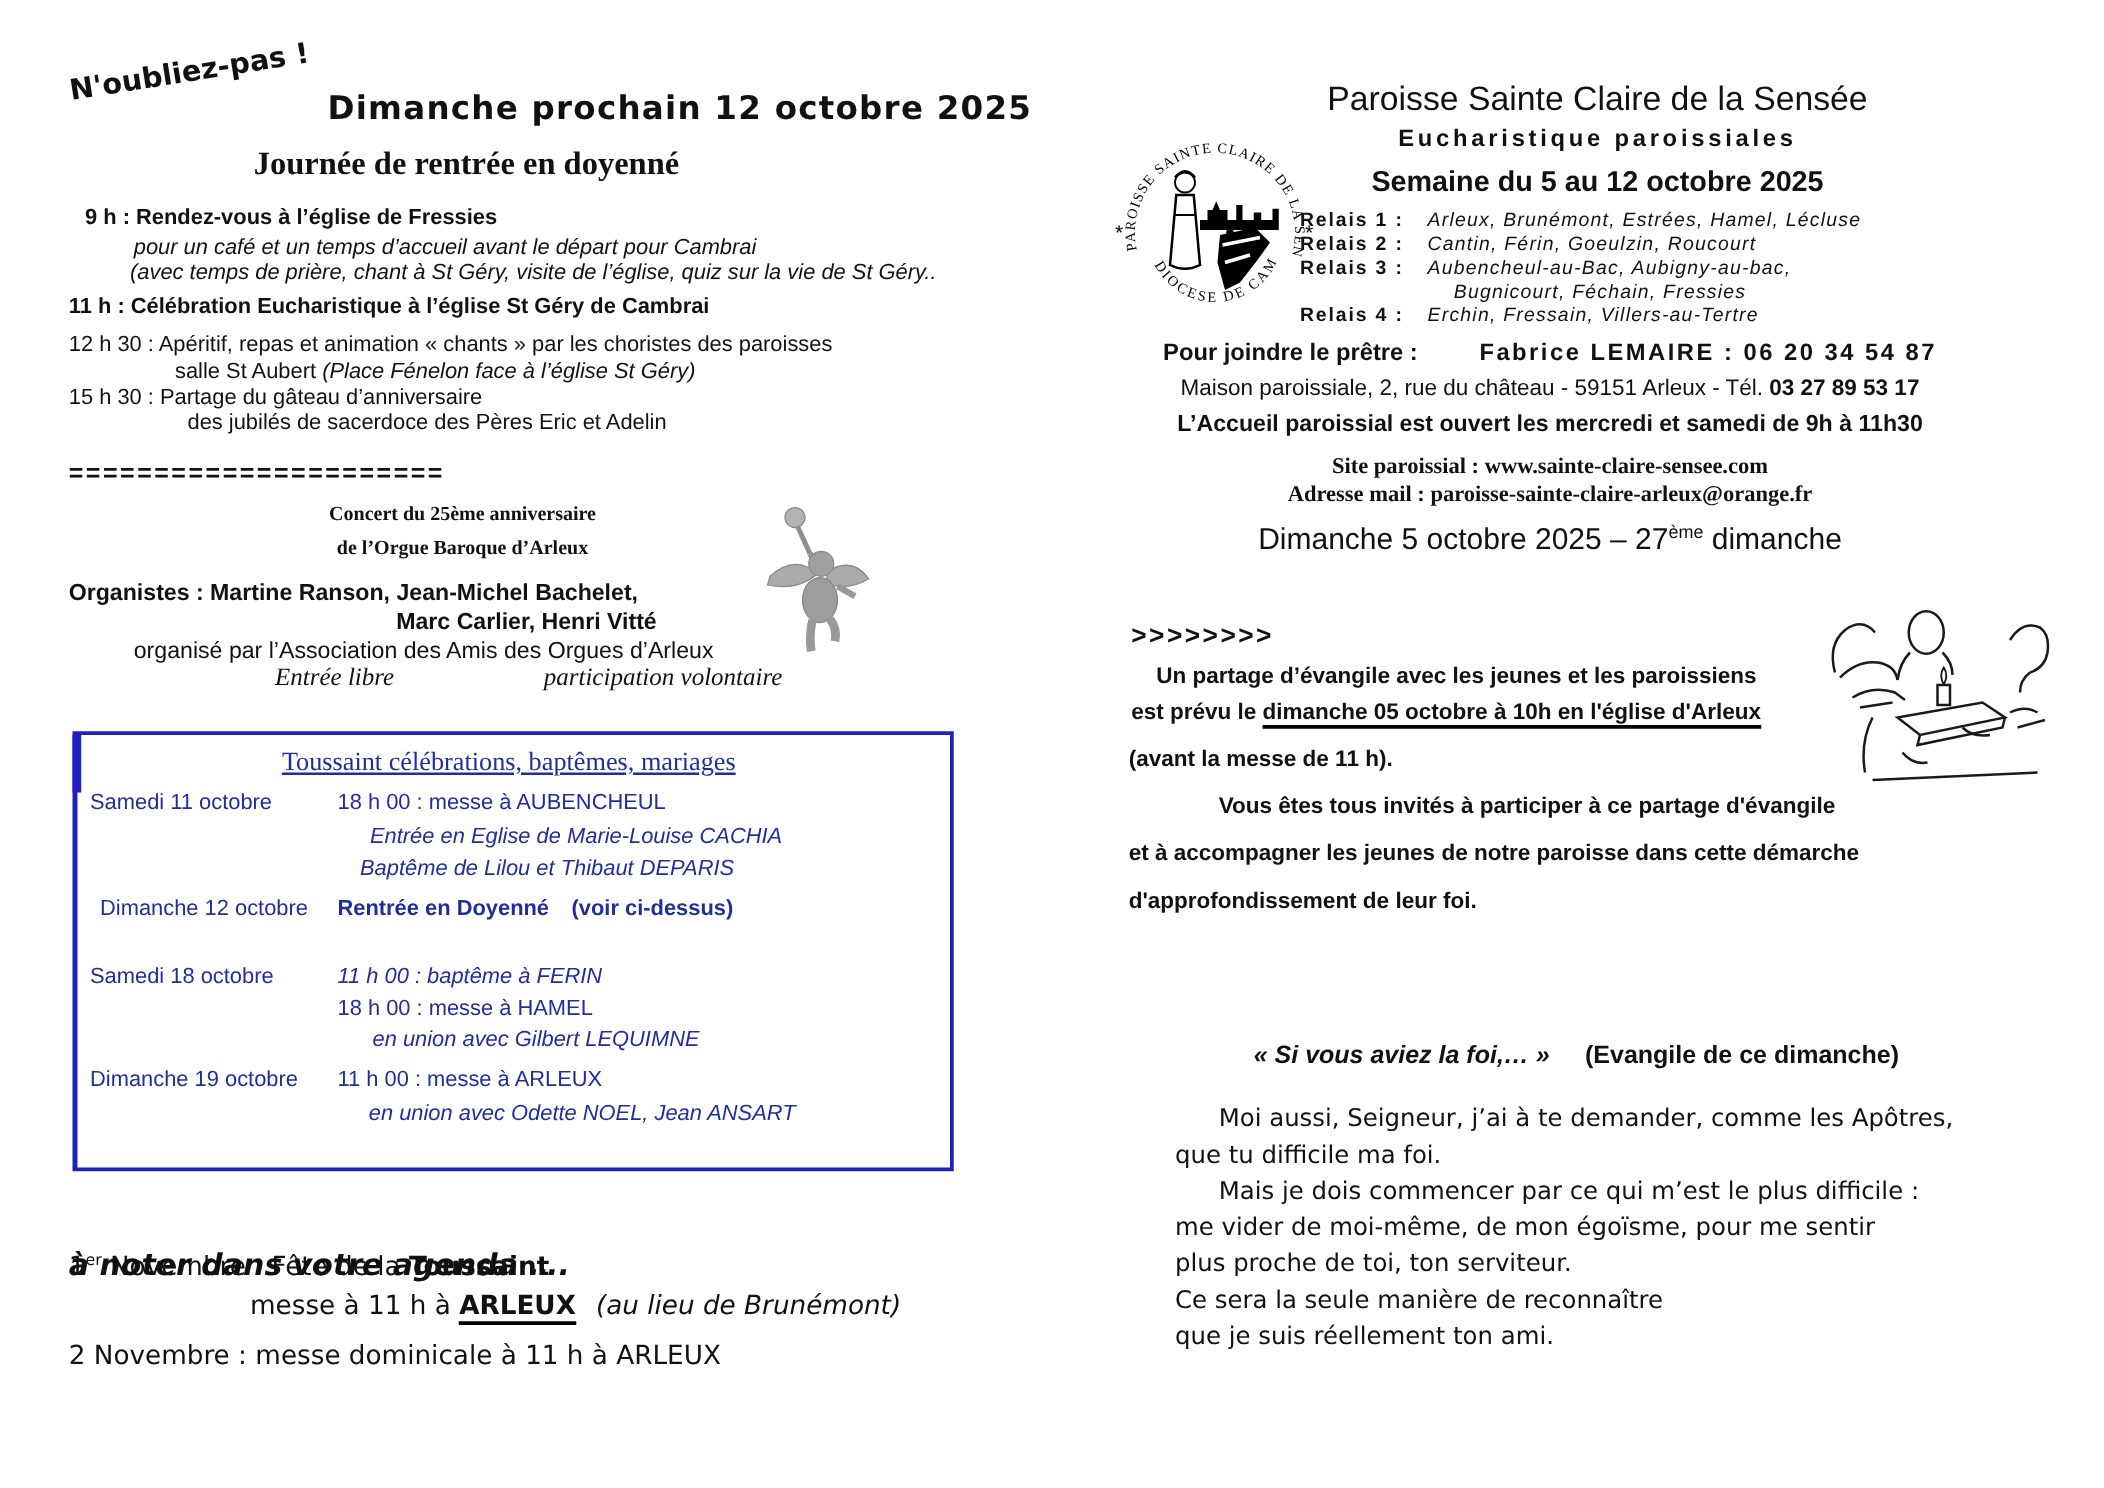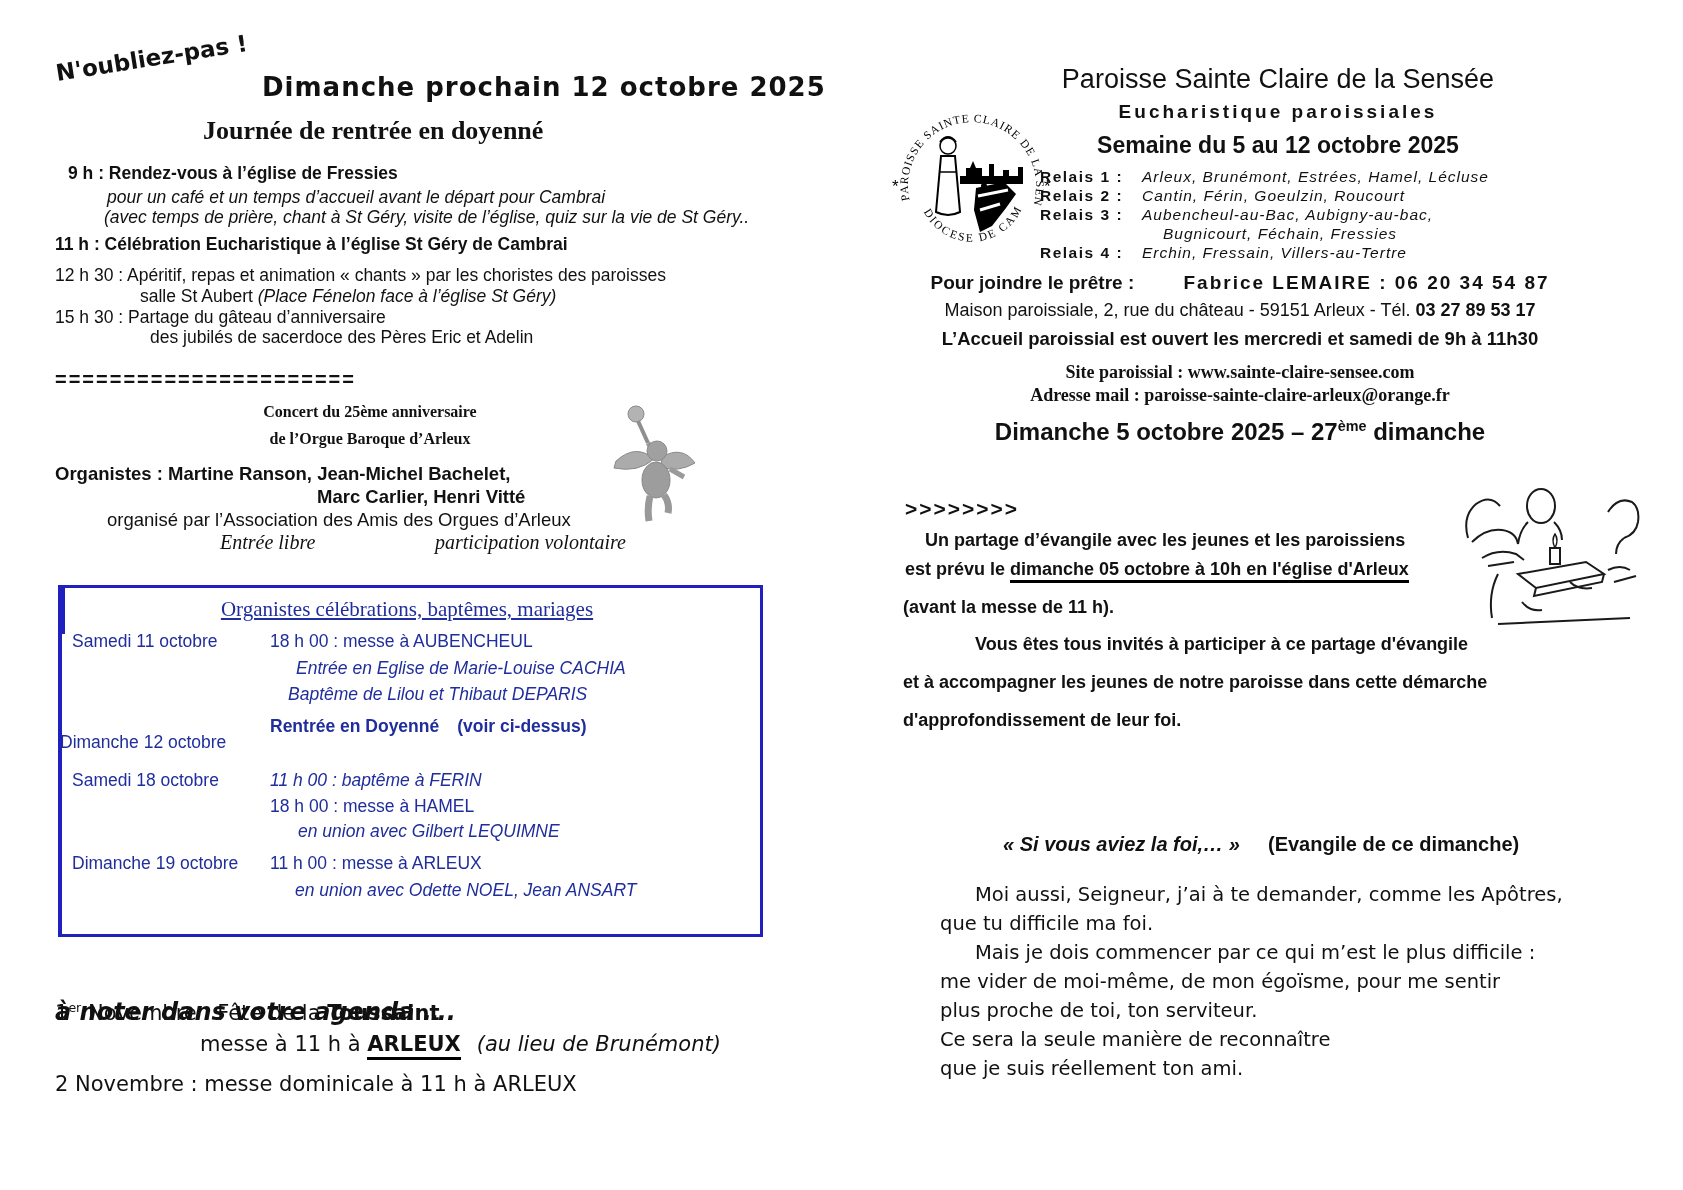--- a/index.html
+++ b/index.html
@@ -35,21 +35,21 @@
   .r-week{top:132px;font-size:23px;font-weight:bold;}
   .relais-label{font-size:15.5px;font-weight:bold;letter-spacing:1.5px;}
   .relais-value{font-size:15.5px;font-style:italic;letter-spacing:1px;}
   .r-wide{left:920px;width:640px;text-align:center;}
   .priest{top:272px;font-size:19px;font-weight:bold;}
   .priest-name{letter-spacing:2px;padding-left:44px;}
   .address{top:300px;font-size:18px;}
   .accueil{top:328px;font-size:18.5px;font-weight:bold;}
   .site{top:362px;font-size:18px;font-weight:bold;}
   .mail{top:385px;font-size:18px;font-weight:bold;}
-  .sunday{top:418px;font-size:24px;font-weight:bold;}
+  .sunday{top:418px;font-size:24px;font-weight:normal;}
   .chev{left:905px;top:497px;font-size:21px;font-weight:bold;letter-spacing:2px;}
   .partage{font-size:18px;font-weight:bold;}
   .gq{font-size:20px;font-weight:bold;}
   .gospel{font-size:19.5px;}
   sup{font-size:60%;vertical-align:super;}
 </style>
 </head>
 <body>
 
 <div>
@@ -87,28 +87,28 @@
     <path d="M64,54 Q84,42 97,60 Q80,70 63,64 Z" fill="#ababab" stroke="#8a8a8a"></path>
     <circle cx="59" cy="48" r="10" fill="#a0a0a0" stroke="#8a8a8a"></circle>
     <ellipse cx="58" cy="77" rx="14" ry="18" fill="#9d9d9d" stroke="#888"></ellipse>
     <path d="M52,93 Q49,106 51,118" stroke="#999" stroke-width="7" fill="none"></path>
     <path d="M66,92 Q72,100 70,110" stroke="#999" stroke-width="7" fill="none"></path>
     <path d="M72,66 L86,74" stroke="#9a9a9a" stroke-width="5"></path>
   </svg>
 
   <div class="abs ebox"></div>
   <div class="abs ebox-accent"></div>
-  <div class="abs box-title serif navy">Organistes célébrations, baptêmes, mariages</div>
+  <div class="abs box-title serif navy">Toussaint célébrations, baptêmes, mariages</div>
 
   <div class="abs boxline navy" style="left:72px;top:631px;">Samedi  11 octobre</div>
   <div class="abs boxline navy" style="left:270px;top:631px;">18 h 00 : messe à AUBENCHEUL</div>
   <div class="abs boxline navy i" style="left:296px;top:658px;">Entrée en Eglise de Marie-Louise CACHIA</div>
   <div class="abs boxline navy i" style="left:288px;top:684px;">Baptême de Lilou et Thibaut DEPARIS</div>
 
-  <div class="abs boxline navy" style="left:60px;top:716px;margin-top:16px;">Dimanche 12 octobre</div>
+  <div class="abs boxline navy" style="left:80px;top:716px;">Dimanche 12 octobre</div>
   <div class="abs boxline navy b" style="left:270px;top:716px;"><span>Rentrée en Doyenné</span><span style="margin-left:18px;">(voir ci-dessus)</span></div>
 
   <div class="abs boxline navy" style="left:72px;top:770px;">Samedi 18 octobre</div>
   <div class="abs boxline navy i" style="left:270px;top:770px;">11 h 00 : baptême à FERIN</div>
   <div class="abs boxline navy" style="left:270px;top:796px;">18 h 00 : messe à HAMEL</div>
   <div class="abs boxline navy i" style="left:298px;top:821px;">en union avec Gilbert LEQUIMNE</div>
 
   <div class="abs boxline navy" style="left:72px;top:853px;">Dimanche 19 octobre</div>
   <div class="abs boxline navy" style="left:270px;top:853px;">11 h 00 : messe à ARLEUX</div>
   <div class="abs boxline navy i" style="left:295px;top:880px;">en union avec Odette NOEL, Jean ANSART</div>

